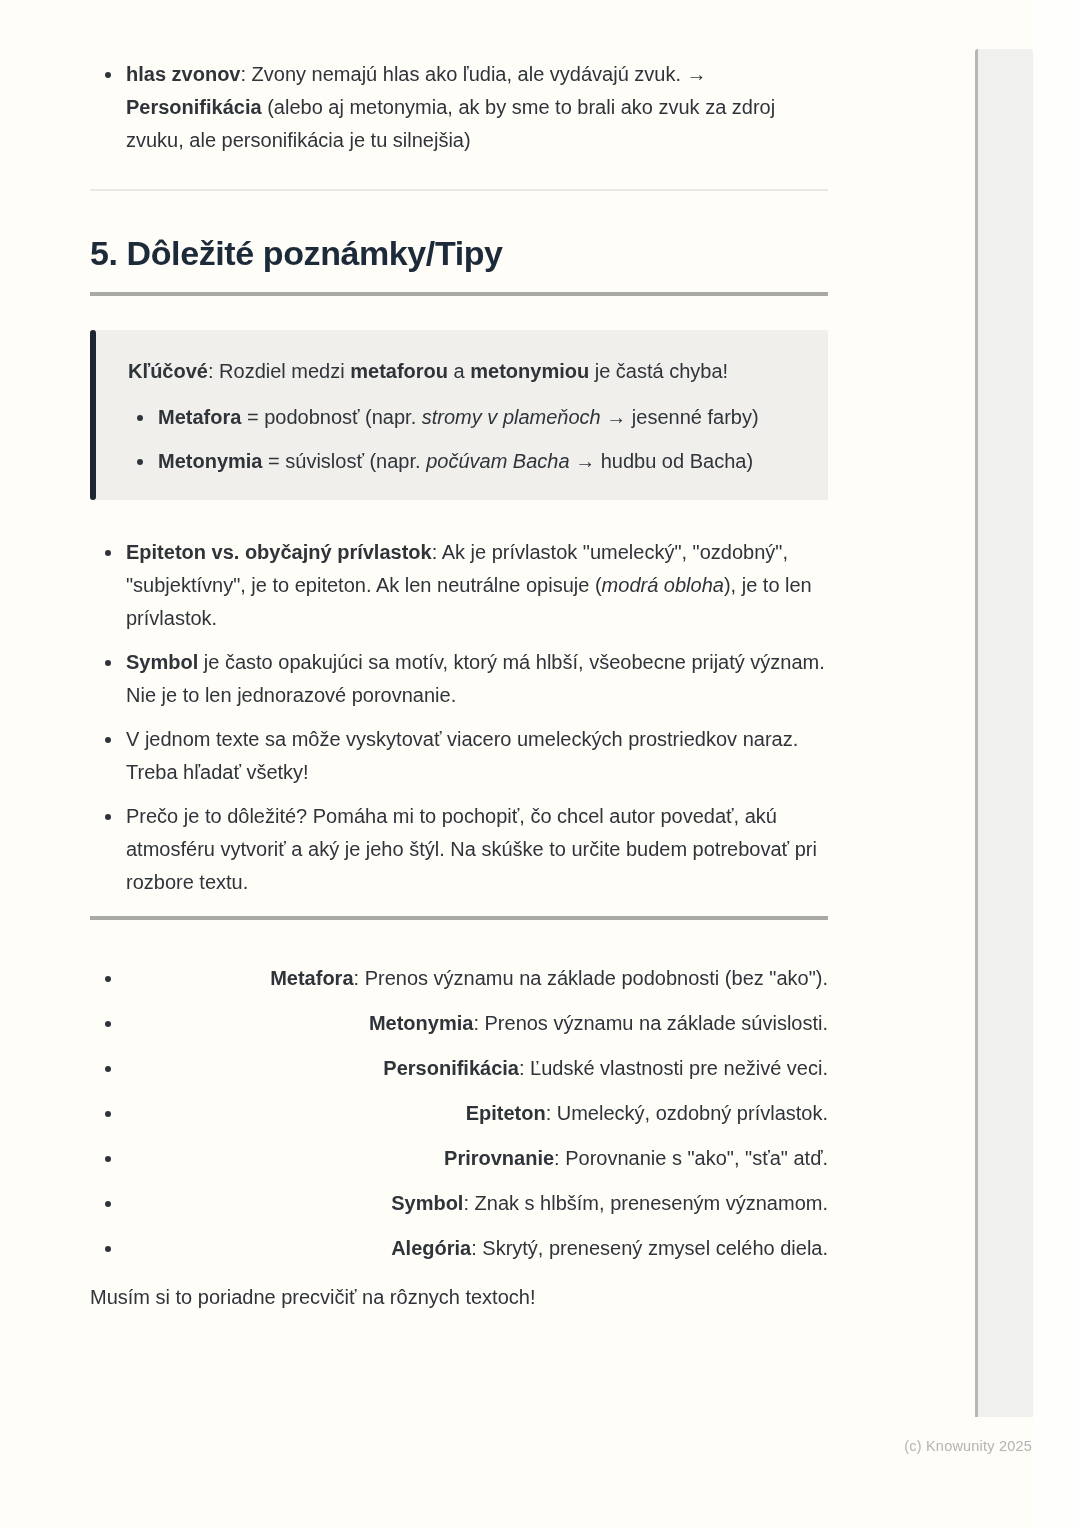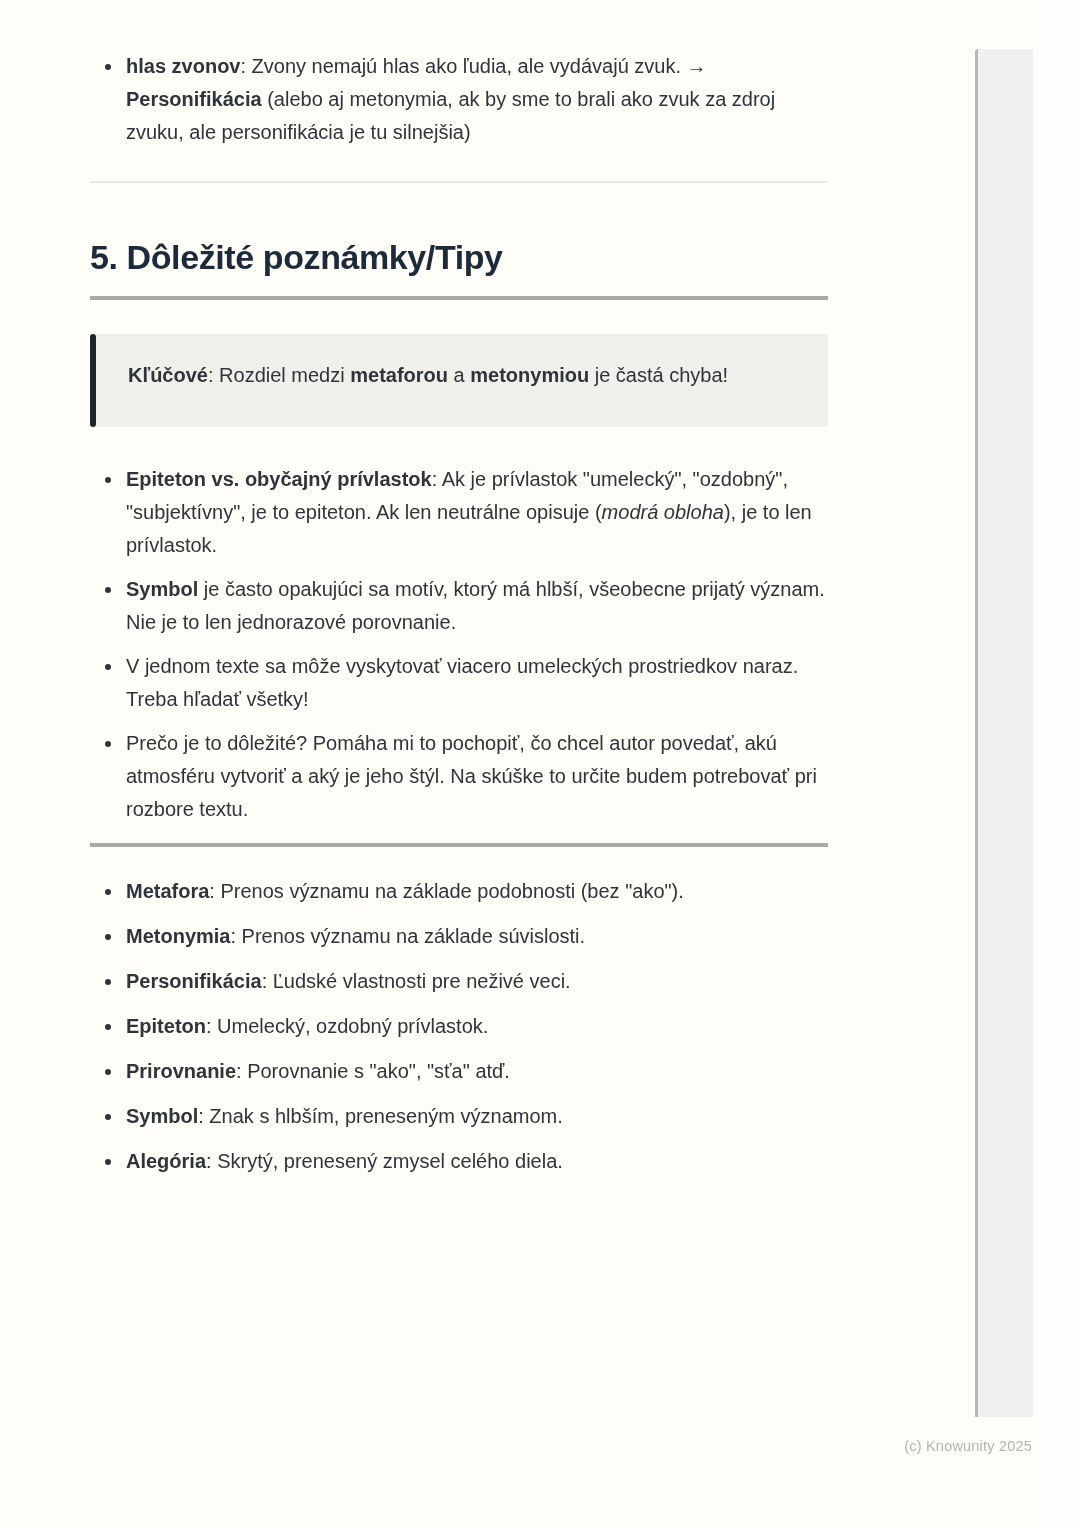--- a/index.html
+++ b/index.html
@@ -6,35 +6,35 @@
   html, body { margin: 0; padding: 0; }
   body {
     width: 1080px; height: 1528px;
     position: relative;
     background: var(--page-bg, #fffdf8);
     font-family: "Liberation Sans", "DejaVu Sans", sans-serif;
     color: var(--body-text, #2f343b);
     overflow: hidden;
   }
   .content {
-    position: absolute; left: 90px; top: 50px; width: 738px;
+    position: absolute; left: 90px; top: 58px; width: 738px;
     font-size: 20px; line-height: 33px;
   }
   .bullet-list { margin: 0; padding-left: 34px; list-style: disc; }
   .bullet-list li { padding-left: 2px; }
   .intro-list li { margin: 0; }
   .seg-bold { font-weight: 700; }
   .seg-italic { font-style: italic; }
   .divider {
     border: none; height: 0;
     border-top: 2px solid var(--divider, #eae8e2);
     margin: 32px 0 0 0;
   }
   h2 {
-    margin: 52px 0 0 0;
+    margin: 40px 0 0 0;
     font-size: 34px; line-height: 44px; font-weight: 700;
     color: var(--heading, #1d2a39);
     letter-spacing: -0.4px;
   }
   .rule {
     height: 4px; margin-top: 17px;
     background: var(--rule, #a9a9a6);
   }
   .callout {
     position: relative;
@@ -49,21 +49,21 @@
     background: var(--callout-border, #1c2530);
     border-radius: 4px;
   }
   .callout-title { margin: 0 0 13px 0; }
   .callout-list { padding-left: 28px; }
   .callout-list li { margin-bottom: 11px; }
   .callout-list li:last-child { margin-bottom: 0; }
   .notes-list { margin-top: 36px; }
   .notes-list li { margin-bottom: 11px; }
   .notes-list li:last-child { margin-bottom: 10px; }
-  .summary-list { margin-top: 28px; }
+  .summary-list { margin-top: 42px; text-align: right; }
   .summary-list li { margin-bottom: 12px; }
   .summary-list li:last-child { margin-bottom: 0; }
   .closing { margin: 16px 0 0 0; }
   .edge-strip {
     position: absolute; left: 975px; top: 49px;
     width: 58px; height: 1368px;
     background: var(--edge-strip, #f0f0ee);
     border-left: 3px solid var(--edge-strip-border, #b7b7b4);
     border-radius: 3px 3px 0 0;
   }
@@ -89,20 +89,24 @@
         <li><span class="seg-bold">hlas zvonov</span><span class="seg-normal">: Zvony nemajú hlas ako ľudia, ale vydávajú zvuk. → </span><span class="seg-bold">Personifikácia</span><span class="seg-normal"> (alebo aj metonymia, ak by sme to brali ako zvuk za zdroj zvuku, ale personifikácia je tu silnejšia)</span></li>
       </ul>
 
     <hr class="divider">
 
     <h2>5. Dôležité poznámky/Tipy</h2>
     <div class="rule"></div>
 
     <div class="callout">
       <p class="callout-title"><span class="seg-bold">Kľúčové</span><span class="seg-normal">: Rozdiel medzi </span><span class="seg-bold">metaforou</span><span class="seg-normal"> a </span><span class="seg-bold">metonymiou</span><span class="seg-normal"> je častá chyba!</span></p>
+      <ul class="bullet-list callout-list">
+          <li><span class="seg-bold">Metafora</span><span class="seg-normal"> = podobnosť (napr. </span><span class="seg-italic">stromy v plameňoch</span><span class="seg-normal"> → jesenné farby)</span></li>
+          <li><span class="seg-bold">Metonymia</span><span class="seg-normal"> = súvislosť (napr. </span><span class="seg-italic">počúvam Bacha</span><span class="seg-normal"> → hudbu od Bacha)</span></li>
+        </ul>
     </div>
 
     <ul class="bullet-list notes-list">
         <li><span class="seg-bold">Epiteton vs. obyčajný prívlastok</span><span class="seg-normal">: Ak je prívlastok "umelecký", "ozdobný", "subjektívny", je to epiteton. Ak len neutrálne opisuje (</span><span class="seg-italic">modrá obloha</span><span class="seg-normal">), je to len prívlastok.</span></li>
         <li><span class="seg-bold">Symbol</span><span class="seg-normal"> je často opakujúci sa motív, ktorý má hlbší, všeobecne prijatý význam. Nie je to len jednorazové porovnanie.</span></li>
         <li><span class="seg-normal">V jednom texte sa môže vyskytovať viacero umeleckých prostriedkov naraz. Treba hľadať všetky!</span></li>
         <li><span class="seg-normal">Prečo je to dôležité? Pomáha mi to pochopiť, čo chcel autor povedať, akú atmosféru vytvoriť a aký je jeho štýl. Na skúške to určite budem potrebovať pri rozbore textu.</span></li>
       </ul>
 
     <div class="rule"></div>
@@ -110,19 +114,20 @@
     <ul class="bullet-list summary-list">
         <li><span class="seg-bold">Metafora</span><span class="seg-normal">: Prenos významu na základe podobnosti (bez "ako").</span></li>
         <li><span class="seg-bold">Metonymia</span><span class="seg-normal">: Prenos významu na základe súvislosti.</span></li>
         <li><span class="seg-bold">Personifikácia</span><span class="seg-normal">: Ľudské vlastnosti pre neživé veci.</span></li>
         <li><span class="seg-bold">Epiteton</span><span class="seg-normal">: Umelecký, ozdobný prívlastok.</span></li>
         <li><span class="seg-bold">Prirovnanie</span><span class="seg-normal">: Porovnanie s "ako", "sťa" atď.</span></li>
         <li><span class="seg-bold">Symbol</span><span class="seg-normal">: Znak s hlbším, preneseným významom.</span></li>
         <li><span class="seg-bold">Alegória</span><span class="seg-normal">: Skrytý, prenesený zmysel celého diela.</span></li>
       </ul>
 
+    <p class="closing">Musím si to poriadne precvičiť na rôznych textoch!</p>
   </div>
 
   <div class="edge-strip"></div>
   <div class="right-gutter"></div>
 
   <div class="footer">(c) Knowunity 2025</div>
 </div>
 
 </body></html>

